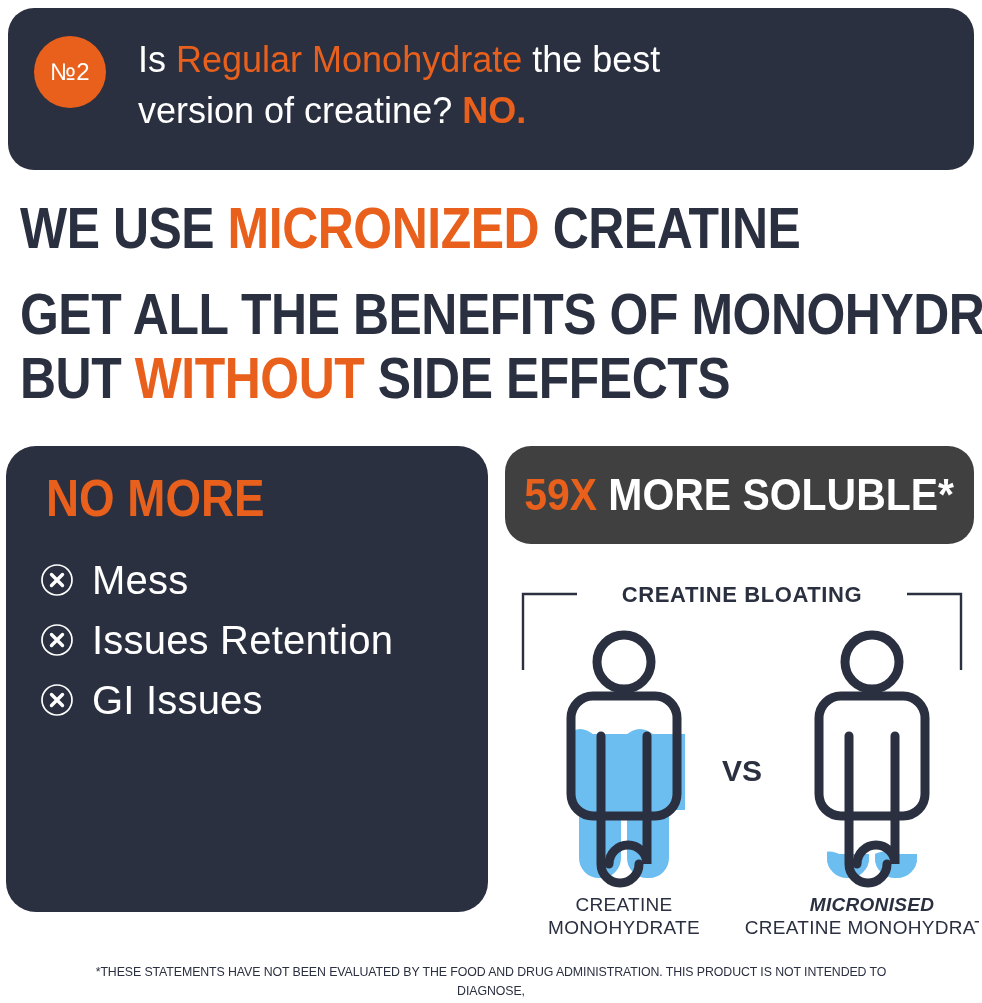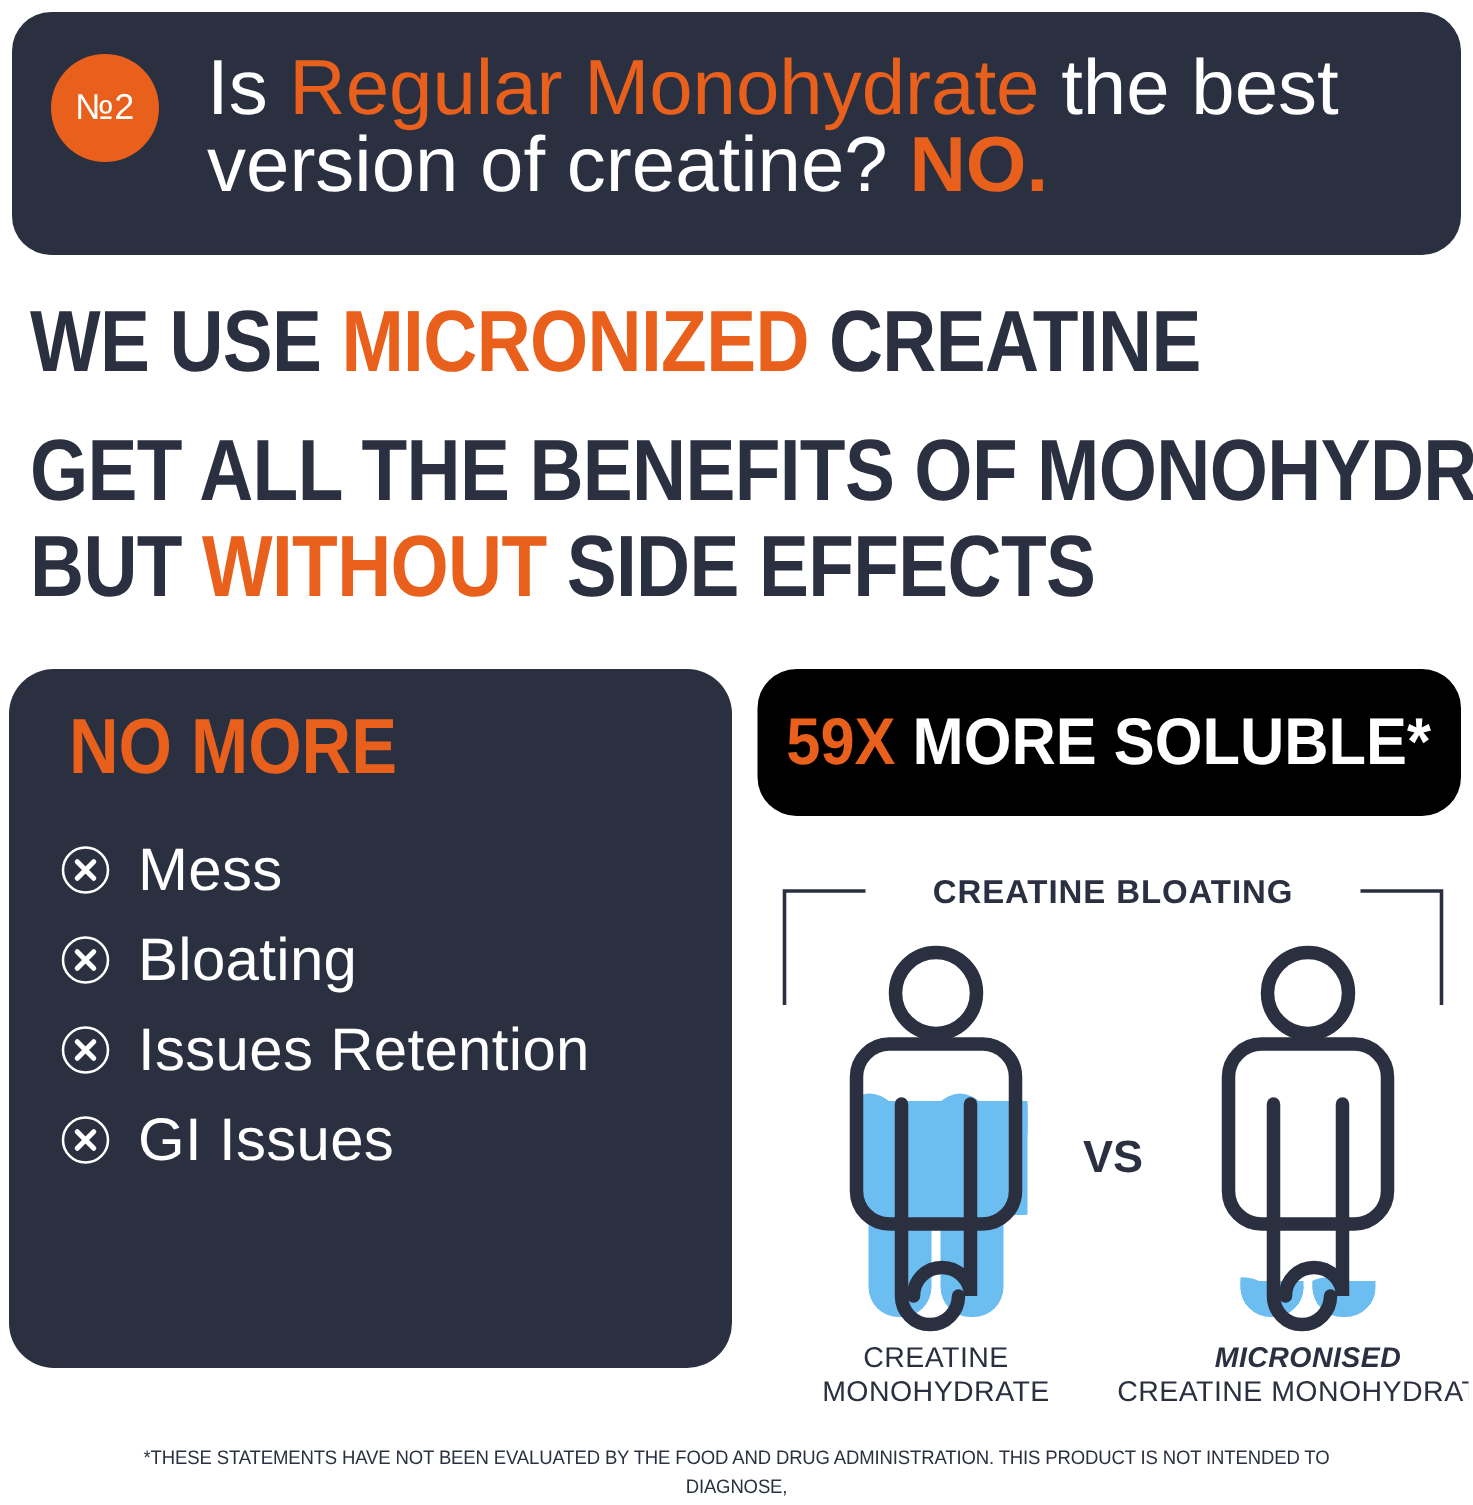--- a/index.html
+++ b/index.html
@@ -43,21 +43,21 @@
     font-size: 24px;
     font-family: "Liberation Sans", sans-serif;
     letter-spacing: 0.5px;
   }
   .question-text {
     position: absolute;
     left: 130px;
     top: 26px;
     right: 26px;
     color: #FFFFFF;
-    font-size: 52px;
+    font-size: 36px;
     line-height: 51px;
     font-family: "Liberation Sans", sans-serif;
     font-weight: 400;
   }
   .q-orange { color: #E8601C; }
   .q-no { color: #E8601C; font-weight: bold; }
 
   
   .headline-block {
     position: absolute;
@@ -128,21 +128,21 @@
     font-weight: 400;
     letter-spacing: 0.2px;
   }
 
   .soluble-panel {
     position: absolute;
     left: 505px;
     top: 446px;
     width: 469px;
     height: 98px;
-    background: #000000;
+    background: #404040;
     border-radius: 26px;
     box-sizing: border-box;
     display: flex;
     align-items: center;
     justify-content: center;
   }
   .soluble-title {
     color: #FFFFFF;
     font-family: "Liberation Sans Narrow", "Liberation Sans", sans-serif;
     font-weight: bold;
@@ -205,29 +205,20 @@
       <span class="nm-icon">
         <svg viewBox="0 0 34 34" width="34" height="34" aria-hidden="true">
           <circle cx="17" cy="17" r="15" fill="none" stroke="#FFFFFF" stroke-width="1.7"></circle>
           <path d="M11.5 11.5 L22.5 22.5 M22.5 11.5 L11.5 22.5" stroke="#FFFFFF" stroke-width="3.4" stroke-linecap="round"></path>
         </svg>
       </span>
       <span class="nm-label">Mess</span>
     </div>
 
 
-    <div class="nm-item">
-      <span class="nm-icon">
-        <svg viewBox="0 0 34 34" width="34" height="34" aria-hidden="true">
-          <circle cx="17" cy="17" r="15" fill="none" stroke="#FFFFFF" stroke-width="1.7"></circle>
-          <path d="M11.5 11.5 L22.5 22.5 M22.5 11.5 L11.5 22.5" stroke="#FFFFFF" stroke-width="3.4" stroke-linecap="round"></path>
-        </svg>
-      </span>
-      <span class="nm-label">Bloating</span>
-    </div>
 
     <div class="nm-item">
       <span class="nm-icon">
         <svg viewBox="0 0 34 34" width="34" height="34" aria-hidden="true">
           <circle cx="17" cy="17" r="15" fill="none" stroke="#FFFFFF" stroke-width="1.7"></circle>
           <path d="M11.5 11.5 L22.5 22.5 M22.5 11.5 L11.5 22.5" stroke="#FFFFFF" stroke-width="3.4" stroke-linecap="round"></path>
         </svg>
       </span>
       <span class="nm-label">Issues Retention</span>
     </div>

